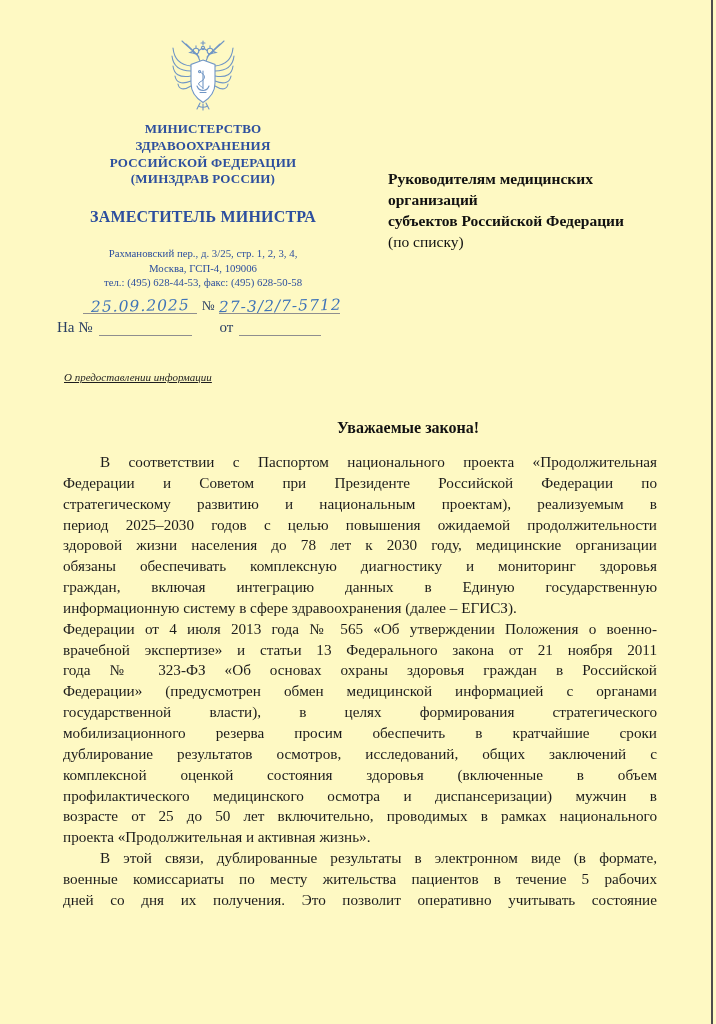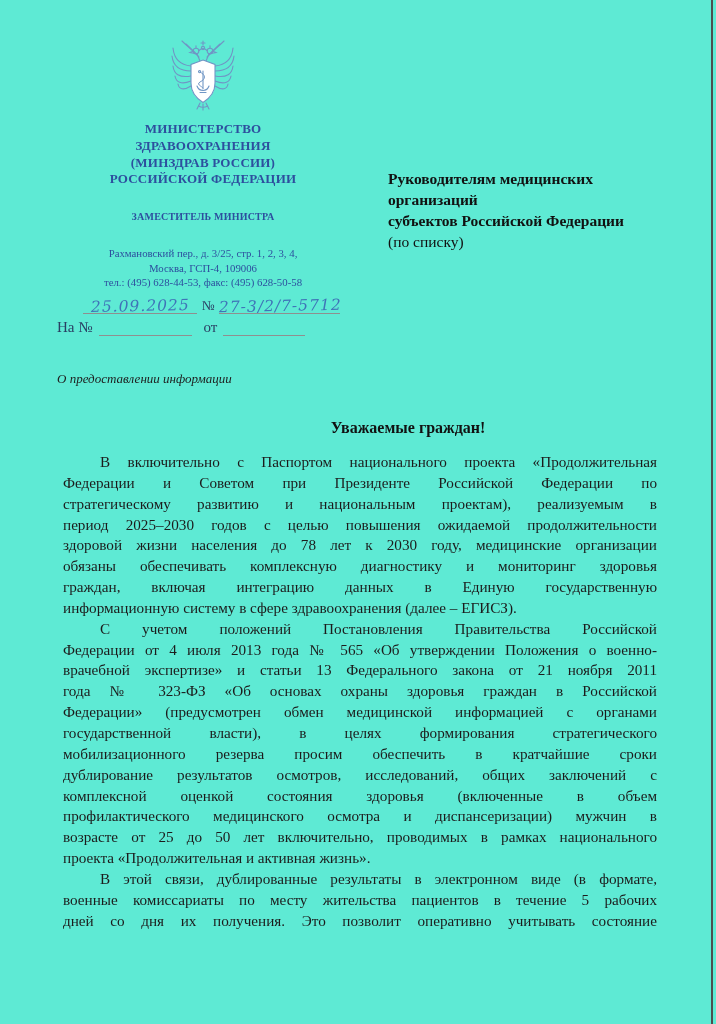--- a/index.html
+++ b/index.html
@@ -1,66 +1,66 @@
 <!DOCTYPE html>
 <html><head>
 <meta charset="utf-8">
 <title>Document</title>
 <style>
   html,body{margin:0;padding:0;background:#ffffff;}
   .page{
     position:relative;
     width:716px;height:1024px;
-    background:#5eead4;
+    background:#fef9c3;
     font-family:"Liberation Serif", serif;
     overflow:hidden;
   }
   .edge-line{
     position:absolute;left:711px;top:0;width:2px;height:1024px;
     background:#4e4e4e;
   }
   
   .letterhead{
     position:absolute;left:57px;top:38px;width:292px;
     text-align:center;color:#2d4f9e;
   }
   .emblem{display:block;margin:0 auto;}
   .ministry{margin-top:9px;font-weight:bold;font-size:13px;line-height:16.8px;letter-spacing:.2px;}
-  .deputy{margin-top:20px;font-weight:bold;font-size:10px;line-height:17px;letter-spacing:.2px;}
+  .deputy{margin-top:20px;font-weight:bold;font-size:16px;line-height:17px;letter-spacing:.2px;}
   .address{margin-top:21px;font-size:10.8px;line-height:14.4px;color:#2d4f9e;}
   
   .stamp{position:absolute;left:57px;top:295px;width:320px;font-size:13px;color:#2a3f63;}
   .srow{display:flex;align-items:flex-end;}
   .uline{display:inline-block;border-bottom:1.3px solid #8f8f8f;height:18px;position:relative;}
   .date-cell{width:114px;margin-left:26px;text-align:center;}
   .num-sign{margin:0 4px 0 5px;font-size:13.5px;}
   .num-cell{width:121px;text-align:left;}
   .hand{
     font-family:"DejaVu Serif", serif;
     font-style:italic;font-size:15.5px;color:#3f74b8;
     letter-spacing:1px;white-space:nowrap;
     display:inline-block;transform:rotate(-1.2deg);
     position:relative;top:2px;
   }
   .row2{margin-top:3px;}
   .lbl{font-size:15px;}
   .u2{width:93px;margin-left:6px;}
   .u3{width:82px;margin-left:6px;}
-  .ot{margin-left:12px;text-align:center;}
+  .ot{margin-left:28px;text-align:center;}
   
   .recipient{
     position:absolute;left:388px;top:168px;width:313px;
     text-align:left;color:#111;
     font-size:15.5px;line-height:21px;
   }
   .recipient .b{font-weight:bold;}
   
   .subject{
-    position:absolute;left:57px;top:371px;
-    font-style:italic;font-size:13px;color:#1e1e1e;
+    position:absolute;left:64px;top:371px;
+    font-style:italic;font-size:11px;color:#1e1e1e;text-decoration:underline;
   }
   .salutation{
     position:absolute;left:0;top:419px;width:716px;
     padding-left:100px;box-sizing:border-box;
     text-align:center;font-weight:bold;font-size:16px;color:#111;
   }
   
   .body-text{
     position:absolute;left:63px;top:452px;width:594px;
     font-size:15.2px;line-height:20.85px;color:#1c1c1c;
@@ -115,22 +115,22 @@
       <path d="M30,34 C36,37 36,41 30,44 C25,47 35,49 33,51" stroke-width="1"></path>
       <circle cx="29.6" cy="33.6" r="1.1"></circle>
 
       <path d="M30,65 L27,71 M33,66 V72 M36,65 L39,71"></path>
       <path d="M28.5,68 Q33,70.5 37.5,68"></path>
     </svg>
 
     <div class="ministry">
       <div>МИНИСТЕРСТВО</div>
       <div>ЗДРАВООХРАНЕНИЯ</div>
+      <div>РОССИЙСКОЙ ФЕДЕРАЦИИ</div>
       <div>(МИНЗДРАВ РОССИИ)</div>
-      <div>РОССИЙСКОЙ ФЕДЕРАЦИИ</div>
     </div>
 
     <div class="deputy">ЗАМЕСТИТЕЛЬ МИНИСТРА</div>
 
     <div class="address">
       <div>Рахмановский пер., д. 3/25, стр. 1, 2, 3, 4,</div>
       <div>Москва, ГСП-4, 109006</div>
       <div>тел.: (495) 628-44-53, факс: (495) 628-50-58</div>
     </div>
   </div>
@@ -155,32 +155,31 @@
 
   <div class="recipient">
     <div class="b">Руководителям медицинских</div>
     <div class="b">организаций</div>
     <div class="b">субъектов Российской Федерации</div>
     <div>(по списку)</div>
   </div>
 
   <div class="subject">О предоставлении информации</div>
 
-  <div class="salutation">Уважаемые граждан!</div>
+  <div class="salutation">Уважаемые закона!</div>
 
   <div class="body-text">
-      <div class="jline indent">В включительно с Паспортом национального проекта «Продолжительная</div>
+      <div class="jline indent">В соответствии с Паспортом национального проекта «Продолжительная</div>
       <div class="jline">Федерации и Советом при Президенте Российской Федерации по</div>
       <div class="jline">стратегическому развитию и национальным проектам), реализуемым в</div>
       <div class="jline">период 2025–2030 годов с целью повышения ожидаемой продолжительности</div>
       <div class="jline">здоровой жизни населения до 78 лет к 2030 году, медицинские организации</div>
       <div class="jline">обязаны обеспечивать комплексную диагностику и мониторинг здоровья</div>
       <div class="jline">граждан, включая интеграцию данных в Единую государственную</div>
       <div class="jline flush">информационную систему в сфере здравоохранения (далее – ЕГИСЗ).</div>
-      <div class="jline indent">С учетом положений Постановления Правительства Российской</div>
       <div class="jline">Федерации от 4 июля 2013 года № 565 «Об утверждении Положения о военно-</div>
       <div class="jline">врачебной экспертизе» и статьи 13 Федерального закона от 21 ноября 2011</div>
       <div class="jline">года № 323-ФЗ «Об основах охраны здоровья граждан в Российской</div>
       <div class="jline">Федерации» (предусмотрен обмен медицинской информацией с органами</div>
       <div class="jline">государственной власти), в целях формирования стратегического</div>
       <div class="jline">мобилизационного резерва просим обеспечить в кратчайшие сроки</div>
       <div class="jline">дублирование результатов осмотров, исследований, общих заключений с</div>
       <div class="jline">комплексной оценкой состояния здоровья (включенные в объем</div>
       <div class="jline">профилактического медицинского осмотра и диспансеризации) мужчин в</div>
       <div class="jline">возрасте от 25 до 50 лет включительно, проводимых в рамках национального</div>

